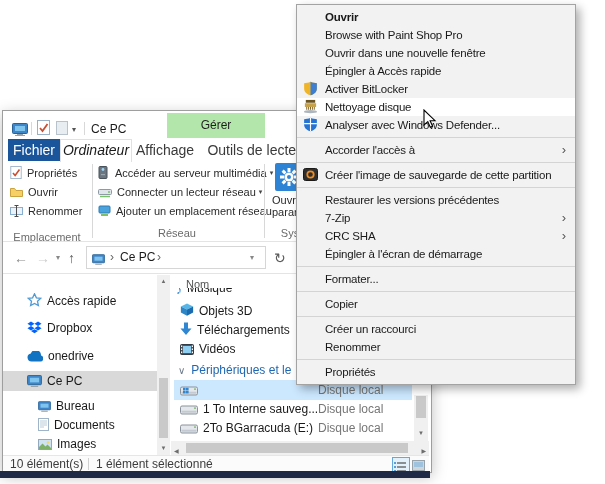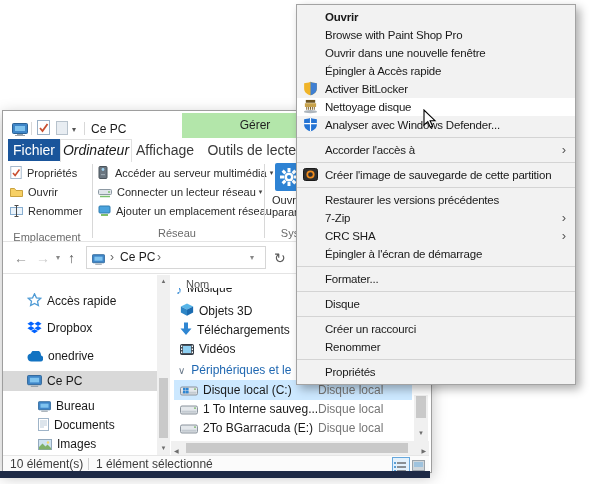--- a/index.html
+++ b/index.html
@@ -70,21 +70,21 @@
   </span>
   <span class="abs" style="left:56px;top:121px;">
     <svg width="12" height="14">
         <rect x="0.5" y="0.5" width="11" height="13" fill="#e8edf2" stroke="#b7c2cc"></rect>
       </svg>
   </span>
   <span class="abs qat-dd" style="left:72px;top:125px;">▾</span>
   <div class="abs sepv" style="left:84px;top:122px;height:13px;"></div>
   <span class="abs title-text" style="left:91px;top:122px;">Ce PC</span>
 
-  <div class="abs manage" style="left:182px;top:113px;width:98px;height:25px;padding-left:24px;">Gérer</div>
+  <div class="abs manage" style="left:167px;top:113px;width:98px;height:25px;">Gérer</div>
 
   <div class="abs tab tab-file" style="left:8px;top:139px;width:52px;height:22px;">Fichier</div>
   <div class="abs tab tab-active" style="left:60px;top:139px;width:70px;height:22px;font-style:italic;">Ordinateur</div>
   <div class="abs tab" style="left:135px;top:139px;width:60px;height:22px;">Affichage</div>
   <div class="abs tab" style="left:205px;top:139px;width:106px;height:22px;">Outils de lecteur</div>
 
   <div class="abs rrow" style="left:10px;top:165px;">
     <span class="ricon"><svg width="12" height="13" viewBox="0 0 13 15">
           <rect x="0.5" y="0.5" width="12" height="14" fill="#fff" stroke="#9ab0c6"></rect>
           <path d="M3 8 L5.5 11 L10.5 4" fill="none" stroke="#c94f30" stroke-width="1.8"></path>
@@ -274,21 +274,21 @@
     <span class="ricon"><svg width="18" height="10" viewBox="0 0 18 9">
           <rect x="0.5" y="0.5" width="17" height="8" rx="1.5" fill="#e4e8ec" stroke="#8a939c"></rect>
           <rect x="1.5" y="5.2" width="15" height="2" fill="#c3cad1"></rect>
           <g fill="#2f86d2">
             <rect x="3" y="1.3" width="2.6" height="2.6"></rect>
             <rect x="6" y="1.3" width="2.6" height="2.6"></rect>
             <rect x="3" y="4.3" width="2.6" height="2.6"></rect>
             <rect x="6" y="4.3" width="2.6" height="2.6"></rect>
           </g>
           <circle cx="15" cy="2.6" r="0.9" fill="#6fae5e"></circle>
-        </svg></span><span>Disque local (C:)</span>
+        </svg></span>
   </div>
   <div class="abs ftype" style="left:318px;top:381px;">Disque local</div>
 
   <div class="abs frow" style="left:180px;top:400px;">
     <span class="ricon"><svg width="18" height="10" viewBox="0 0 18 9">
           <rect x="0.5" y="0.5" width="17" height="8" rx="1.5" fill="#e4e8ec" stroke="#8a939c"></rect>
           <rect x="1.5" y="5.2" width="15" height="2" fill="#c3cad1"></rect>
           <circle cx="15" cy="2.6" r="0.9" fill="#6fae5e"></circle>
         </svg></span><span>1 To Interne sauveg...</span>
   </div>
@@ -381,21 +381,21 @@
           </svg></span><span>Créer l'image de sauvegarde de cette partition</span>
     </div>
     <div class="msep"></div>
     <div class="mi"><span>Restaurer les versions précédentes</span></div>
     <div class="mi"><span>7-Zip</span><span class="marrow">›</span></div>
     <div class="mi"><span>CRC SHA</span><span class="marrow">›</span></div>
     <div class="mi"><span>Épingler à l'écran de démarrage</span></div>
     <div class="msep"></div>
     <div class="mi"><span>Formater...</span></div>
     <div class="msep"></div>
-    <div class="mi"><span>Disque</span></div>
+    <div class="mi"><span>Copier</span></div>
     <div class="msep"></div>
     <div class="mi"><span>Créer un raccourci</span></div>
     <div class="mi"><span>Renommer</span></div>
     <div class="msep"></div>
     <div class="mi"><span>Propriétés</span></div>
   </div>
 
   <span class="abs" style="left:423px;top:109px;">
     <svg width="14" height="20" viewBox="0 0 14 20">
         <path d="M1 1 L1 16 L4.8 12.6 L7.3 18.2 L9.6 17.2 L7.1 11.7 L12 11.7 Z" fill="#fff" stroke="#000" stroke-width="1.1"></path>

